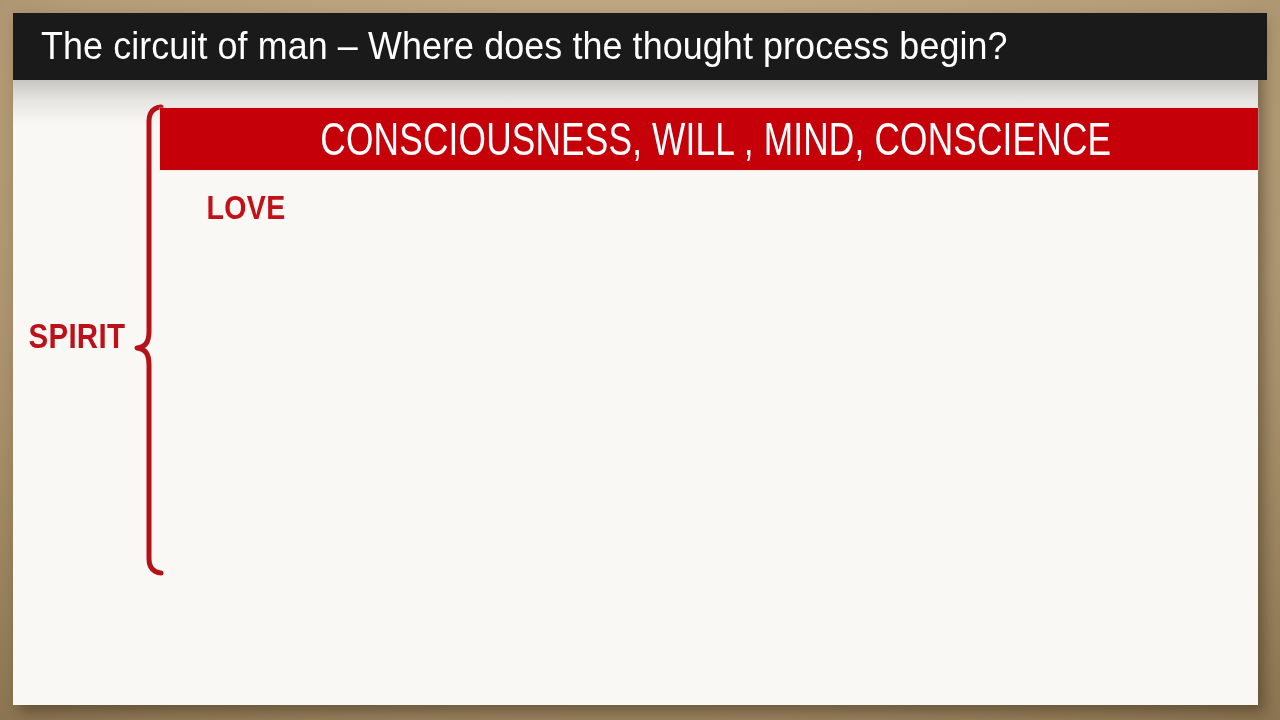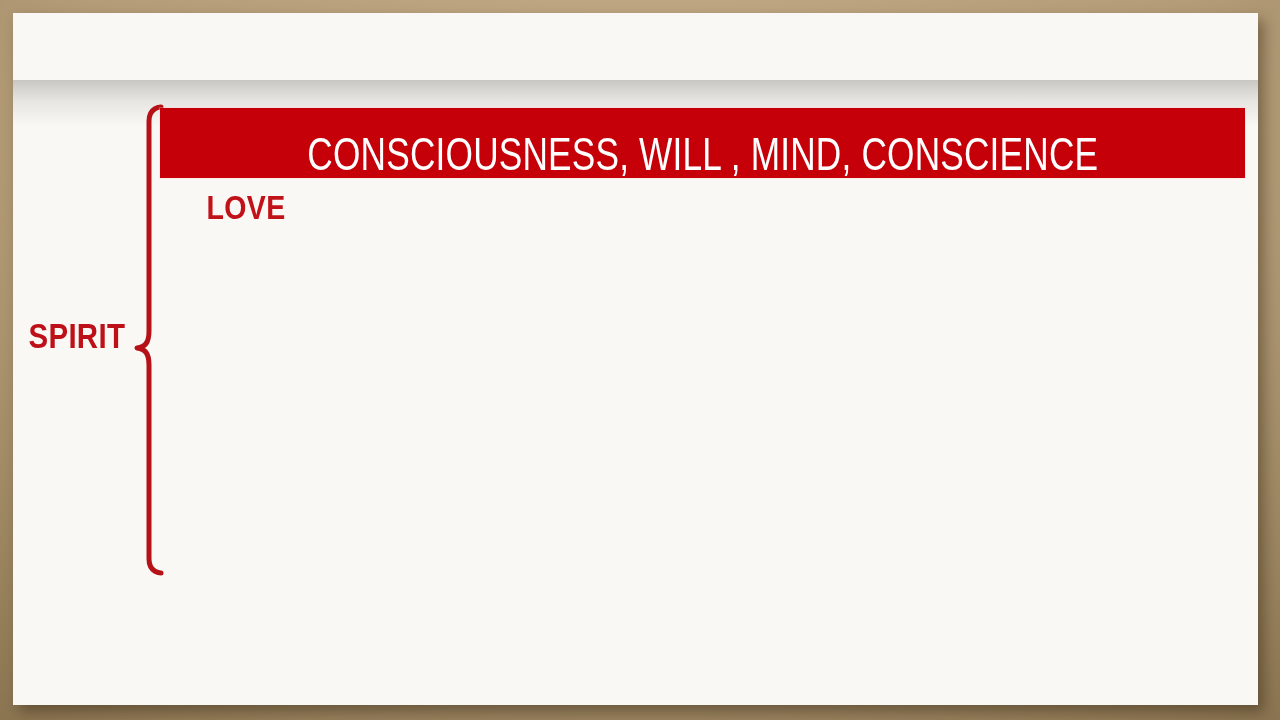--- a/index.html
+++ b/index.html
@@ -65,26 +65,27 @@
     transform-origin: left center;
     scale: 0.92 1;
   }
 
   
   #red-banner {
     position: absolute;
     left: 147px;
     top: 95px;
     width: 1085px;
-    height: 70px;
+    height: 62px;
     background: #c60009;
     display: flex;
-    align-items: flex-end;
+    align-items: center;
     justify-content: center;
     box-shadow: 0 0 0 1px rgba(255,200,200,0.30);
+    padding-left: 13px;
   }
   #red-banner-text {
     color: #ffffff;
     font-family: "Liberation Sans Narrow", "Liberation Sans", sans-serif;
     font-size: 41px;
     font-weight: 400;
     letter-spacing: 0.2px;
     white-space: nowrap;
     scale: 0.86 1.14;
   }
@@ -150,20 +151,23 @@
 </style>
 </head>
 <body>
 
 <div id="slide-root">
 
   <div id="slide-page">
 
     <div id="body-sheen"></div>
 
+    <div id="title-bar">
+      <div id="title-text">The circuit of man – Where does the thought process begin?</div>
+    </div>
 
     <svg id="brace-svg" viewBox="0 0 60 490">
       <path d="M 38 4
                C 38 4, 26 4, 26 18
                L 26 228
                C 26 240, 22 244, 14 245
                C 22 246, 26 250, 26 262
                L 26 456
                C 26 470, 38 470, 38 470" fill="none" stroke="#b51218" stroke-width="5" stroke-linecap="round" stroke-linejoin="round"></path>
     </svg>

